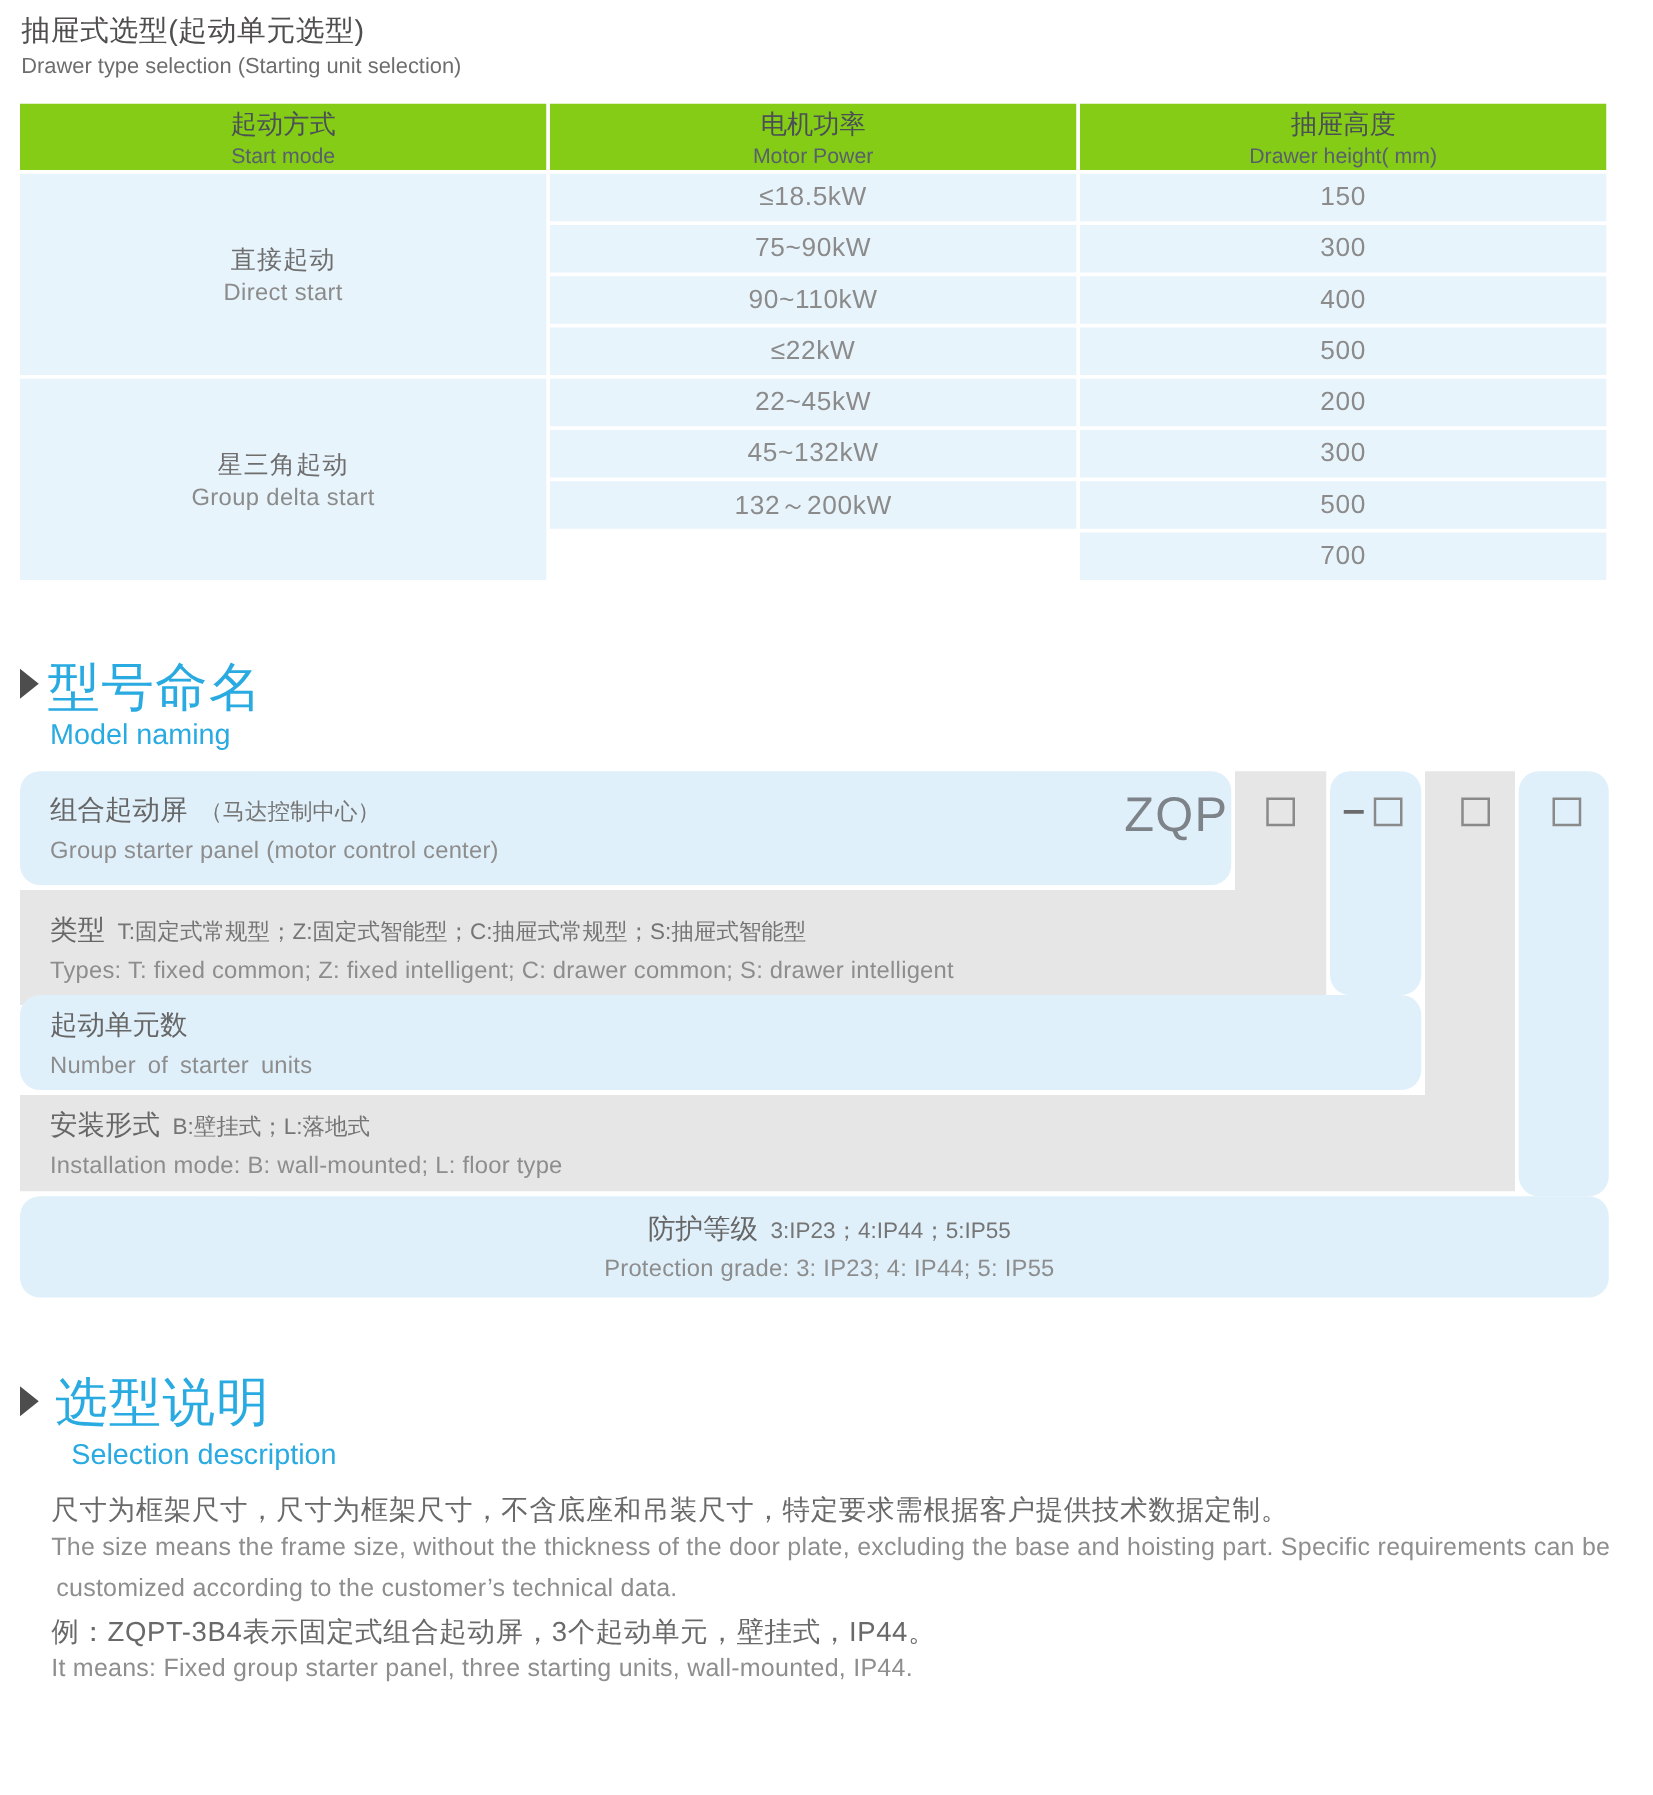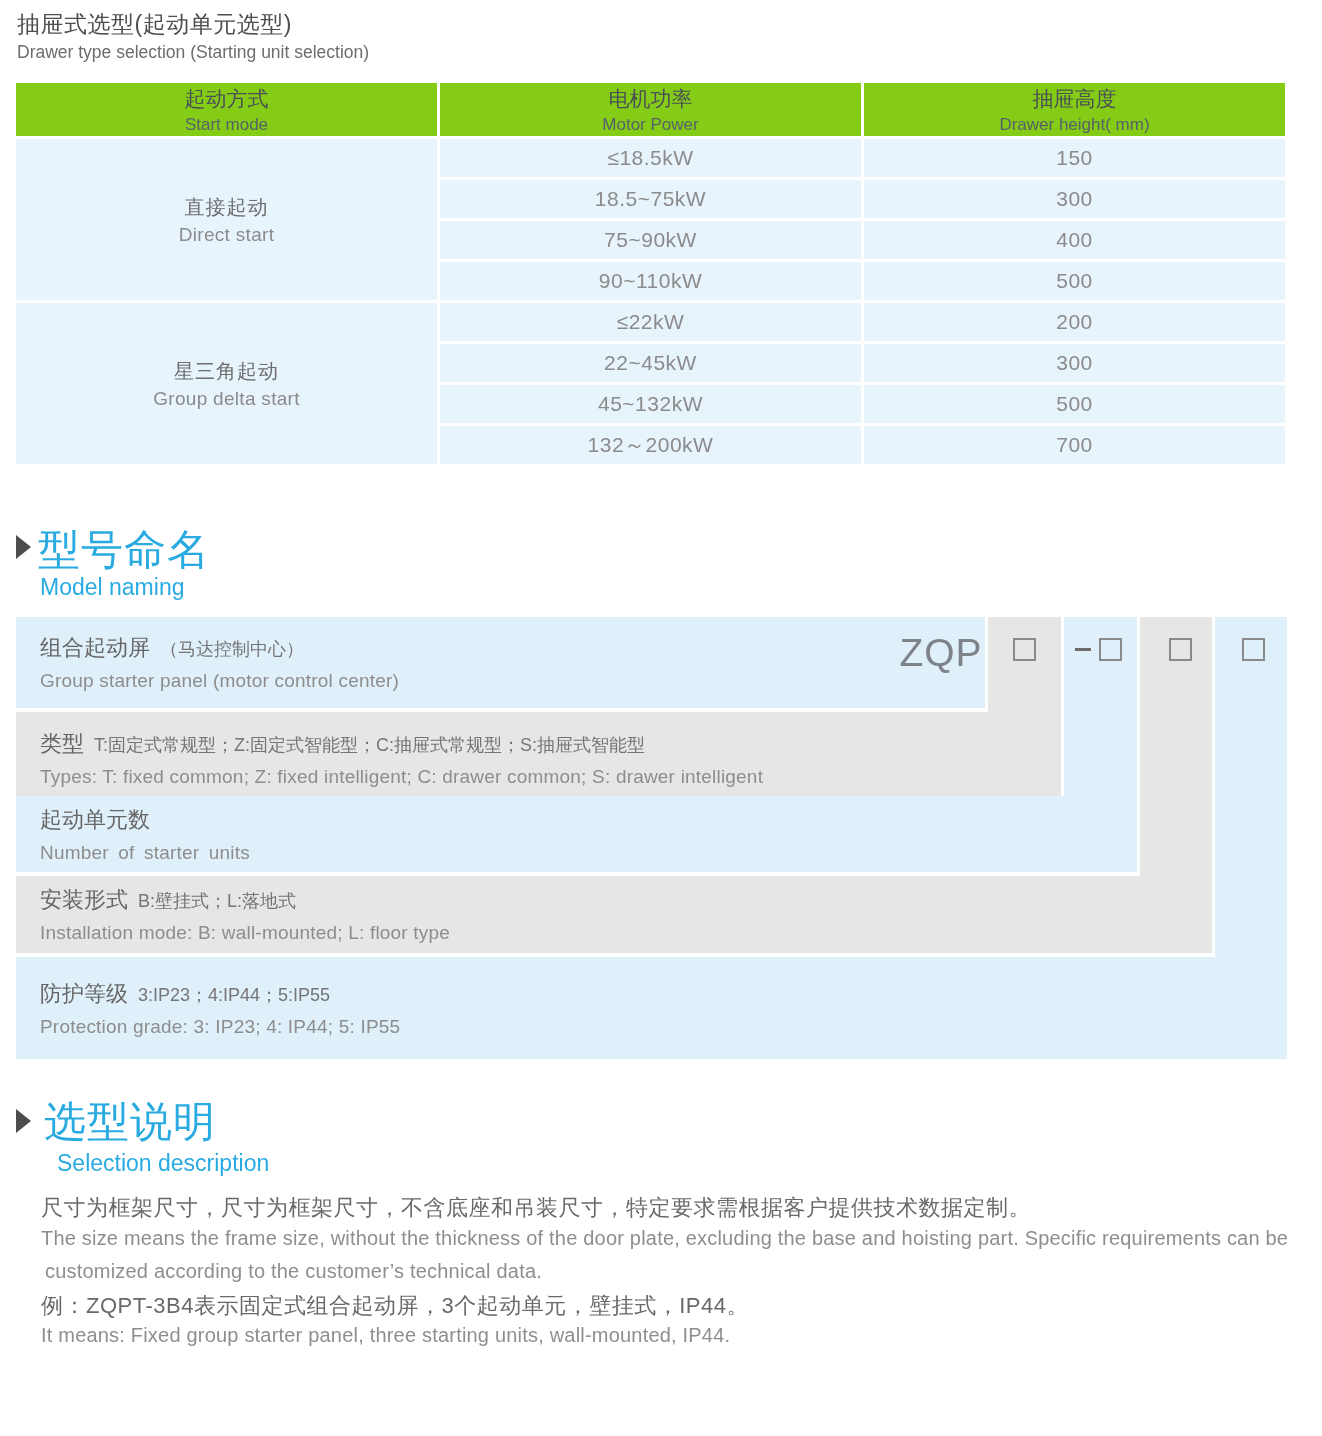--- a/index.html
+++ b/index.html
@@ -32,33 +32,33 @@
   .h-en { position:absolute; font-size:23px; color:#29abe2; white-space:nowrap; }
   .tri-1 { left:16px; top:535px; }
   .h1-zh { left:38px; top:522px; }
   .h1-en { left:40px; top:574px; }
   .tri-2 { left:16px; top:1109px; }
   .h2-zh { left:44px; top:1094px; }
   .h2-en { left:57px; top:1150px; }
 
   
   .band { position:absolute; }
-  .band-blue { background:#e0f0fa; }
+  .band-blue { background:#e0f0fa;border-radius:16px; }
   .band-gray { background:#e6e6e6; }
   .mn-row { display:flex; flex-direction:column; justify-content:center; padding-left:24px; gap:7px; }
   .mn-zh  { font-size:22px; color:#666666; white-space:nowrap; }
   .mn-zh .sub { font-size:18px; color:#757575; margin-left:10px; }
   .mn-en  { font-size:19px; color:#8d8d8d; white-space:nowrap; letter-spacing:.2px; }
   .mn-en-wide { word-spacing:4px; }
 
   .mn-row1 { left:16px; top:617px; width:969px;  height:91px; }
   .mn-row2 { left:16px; top:712px; width:1045px; height:92px; }
   .mn-row3 { left:16px; top:796px; width:1121px; height:76px; }
   .mn-row4 { left:16px; top:876px; width:1196px; height:77px; }
-  .mn-row5 { left:16px; top:957px; width:1271px; height:102px; }
+  .mn-row5 { left:16px; top:957px; width:1271px; height:81px;text-align:center; }
 
   .mn-stripA { left:988px;  top:617px; width:73px; height:95px; }
   .mn-stripB { left:1064px; top:617px; width:73px; height:179px; }
   .mn-stripC { left:1140px; top:617px; width:72px; height:259px; }
   .mn-stripD { left:1215px; top:617px; width:72px; height:340px; }
 
   .mn-code { position:absolute; left:898px; top:631px; width:86px; text-align:center;
              font-size:39px; color:#7e8389; letter-spacing:1px; }
   .mn-box  { position:absolute; top:638px; width:23px; height:23px; border:2px solid #8a8a8a; }
   .mn-box1 { left:1013px; }
@@ -101,21 +101,20 @@
         <div class="cell-en">Group delta start</div>
       </div>
     </div>
 
     <div class="sel-col">
       <div class="th">
         <div class="th-zh">电机功率</div>
         <div class="th-en">Motor Power</div>
       </div>
       <div class="td">≤18.5kW</div>
-      <div class="td">18.5~75kW</div>
       <div class="td">75~90kW</div>
       <div class="td">90~110kW</div>
       <div class="td">≤22kW</div>
       <div class="td">22~45kW</div>
       <div class="td">45~132kW</div>
       <div class="td">132～200kW</div>
     </div>
 
     <div class="sel-col">
       <div class="th">

